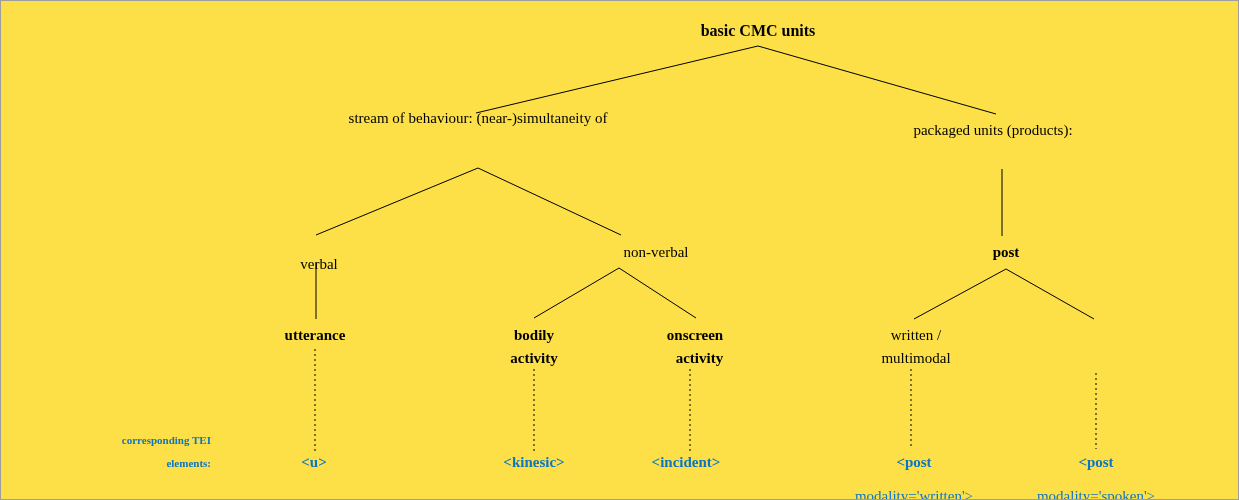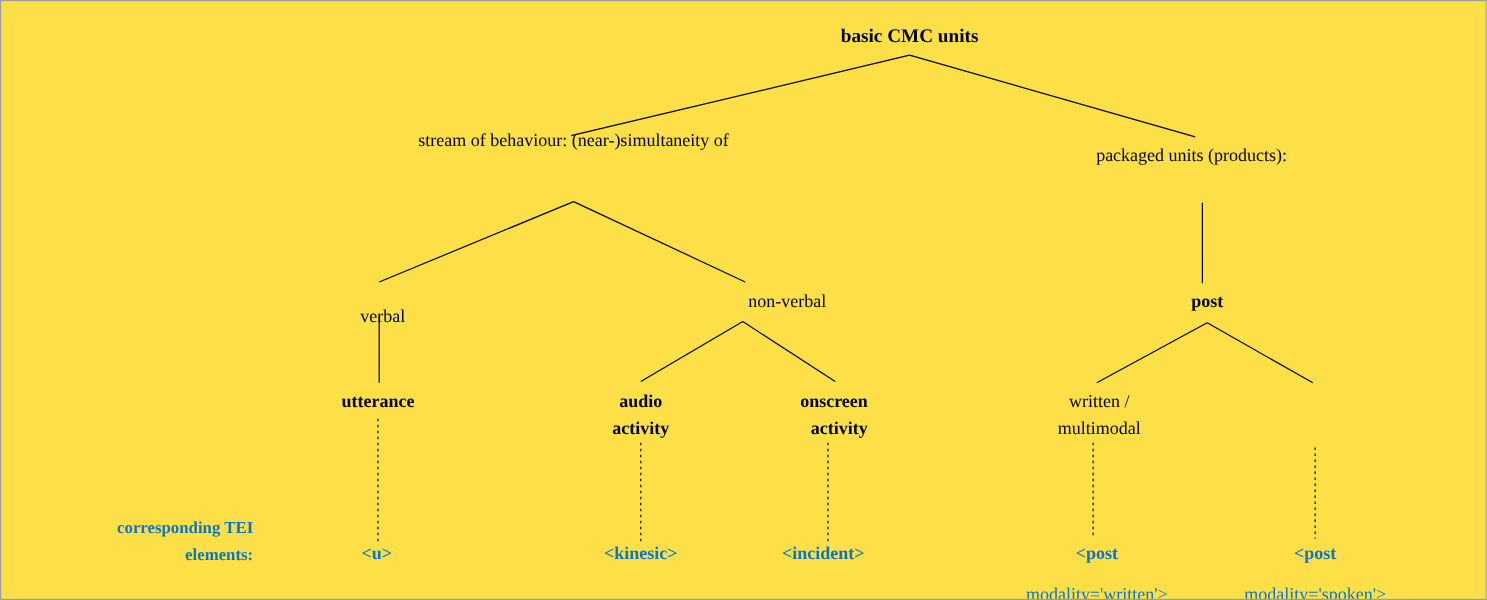--- a/index.html
+++ b/index.html
@@ -28,21 +28,21 @@
   .tei{
     color:#0d76c3;
     font-weight:bold;
   }
   .tei .attr{font-weight:normal;margin-top:12px;}
   .tei-caption{
     position:absolute;
     left:25px;top:428px;
     width:185px;
     text-align:right;
-    font-size:14px;
+    font-size:11px;
     line-height:23px;
     font-weight:bold;
     color:#0d76c3;
     white-space:nowrap;
   }
   .two-line{line-height:23px;}
   .tei.two-line{line-height:22px;}
 </style>
 </head>
 <body>
@@ -81,21 +81,21 @@
 
   <div class="node" style="left:318px;top:252px;">verbal</div>
 
   <div class="node" style="left:619px;top:240px;margin-left:36px;">non-verbal</div>
 
   <div class="node bold" style="left:1005px;top:240px;">post</div>
 
   <div class="node bold" style="left:314px;top:323px;">utterance</div>
 
   <div class="node bold two-line" style="left:533px;top:323px;">
-    <div>audio</div>
+    <div>bodily</div>
     <div>activity</div>
   </div>
 
   <div class="node bold two-line" style="left:694px;top:323px;text-align:right;">
     <div>onscreen</div>
     <div>activity</div>
   </div>
 
   <div class="node two-line" style="left:915px;top:323px;">
     <div>written /</div>

